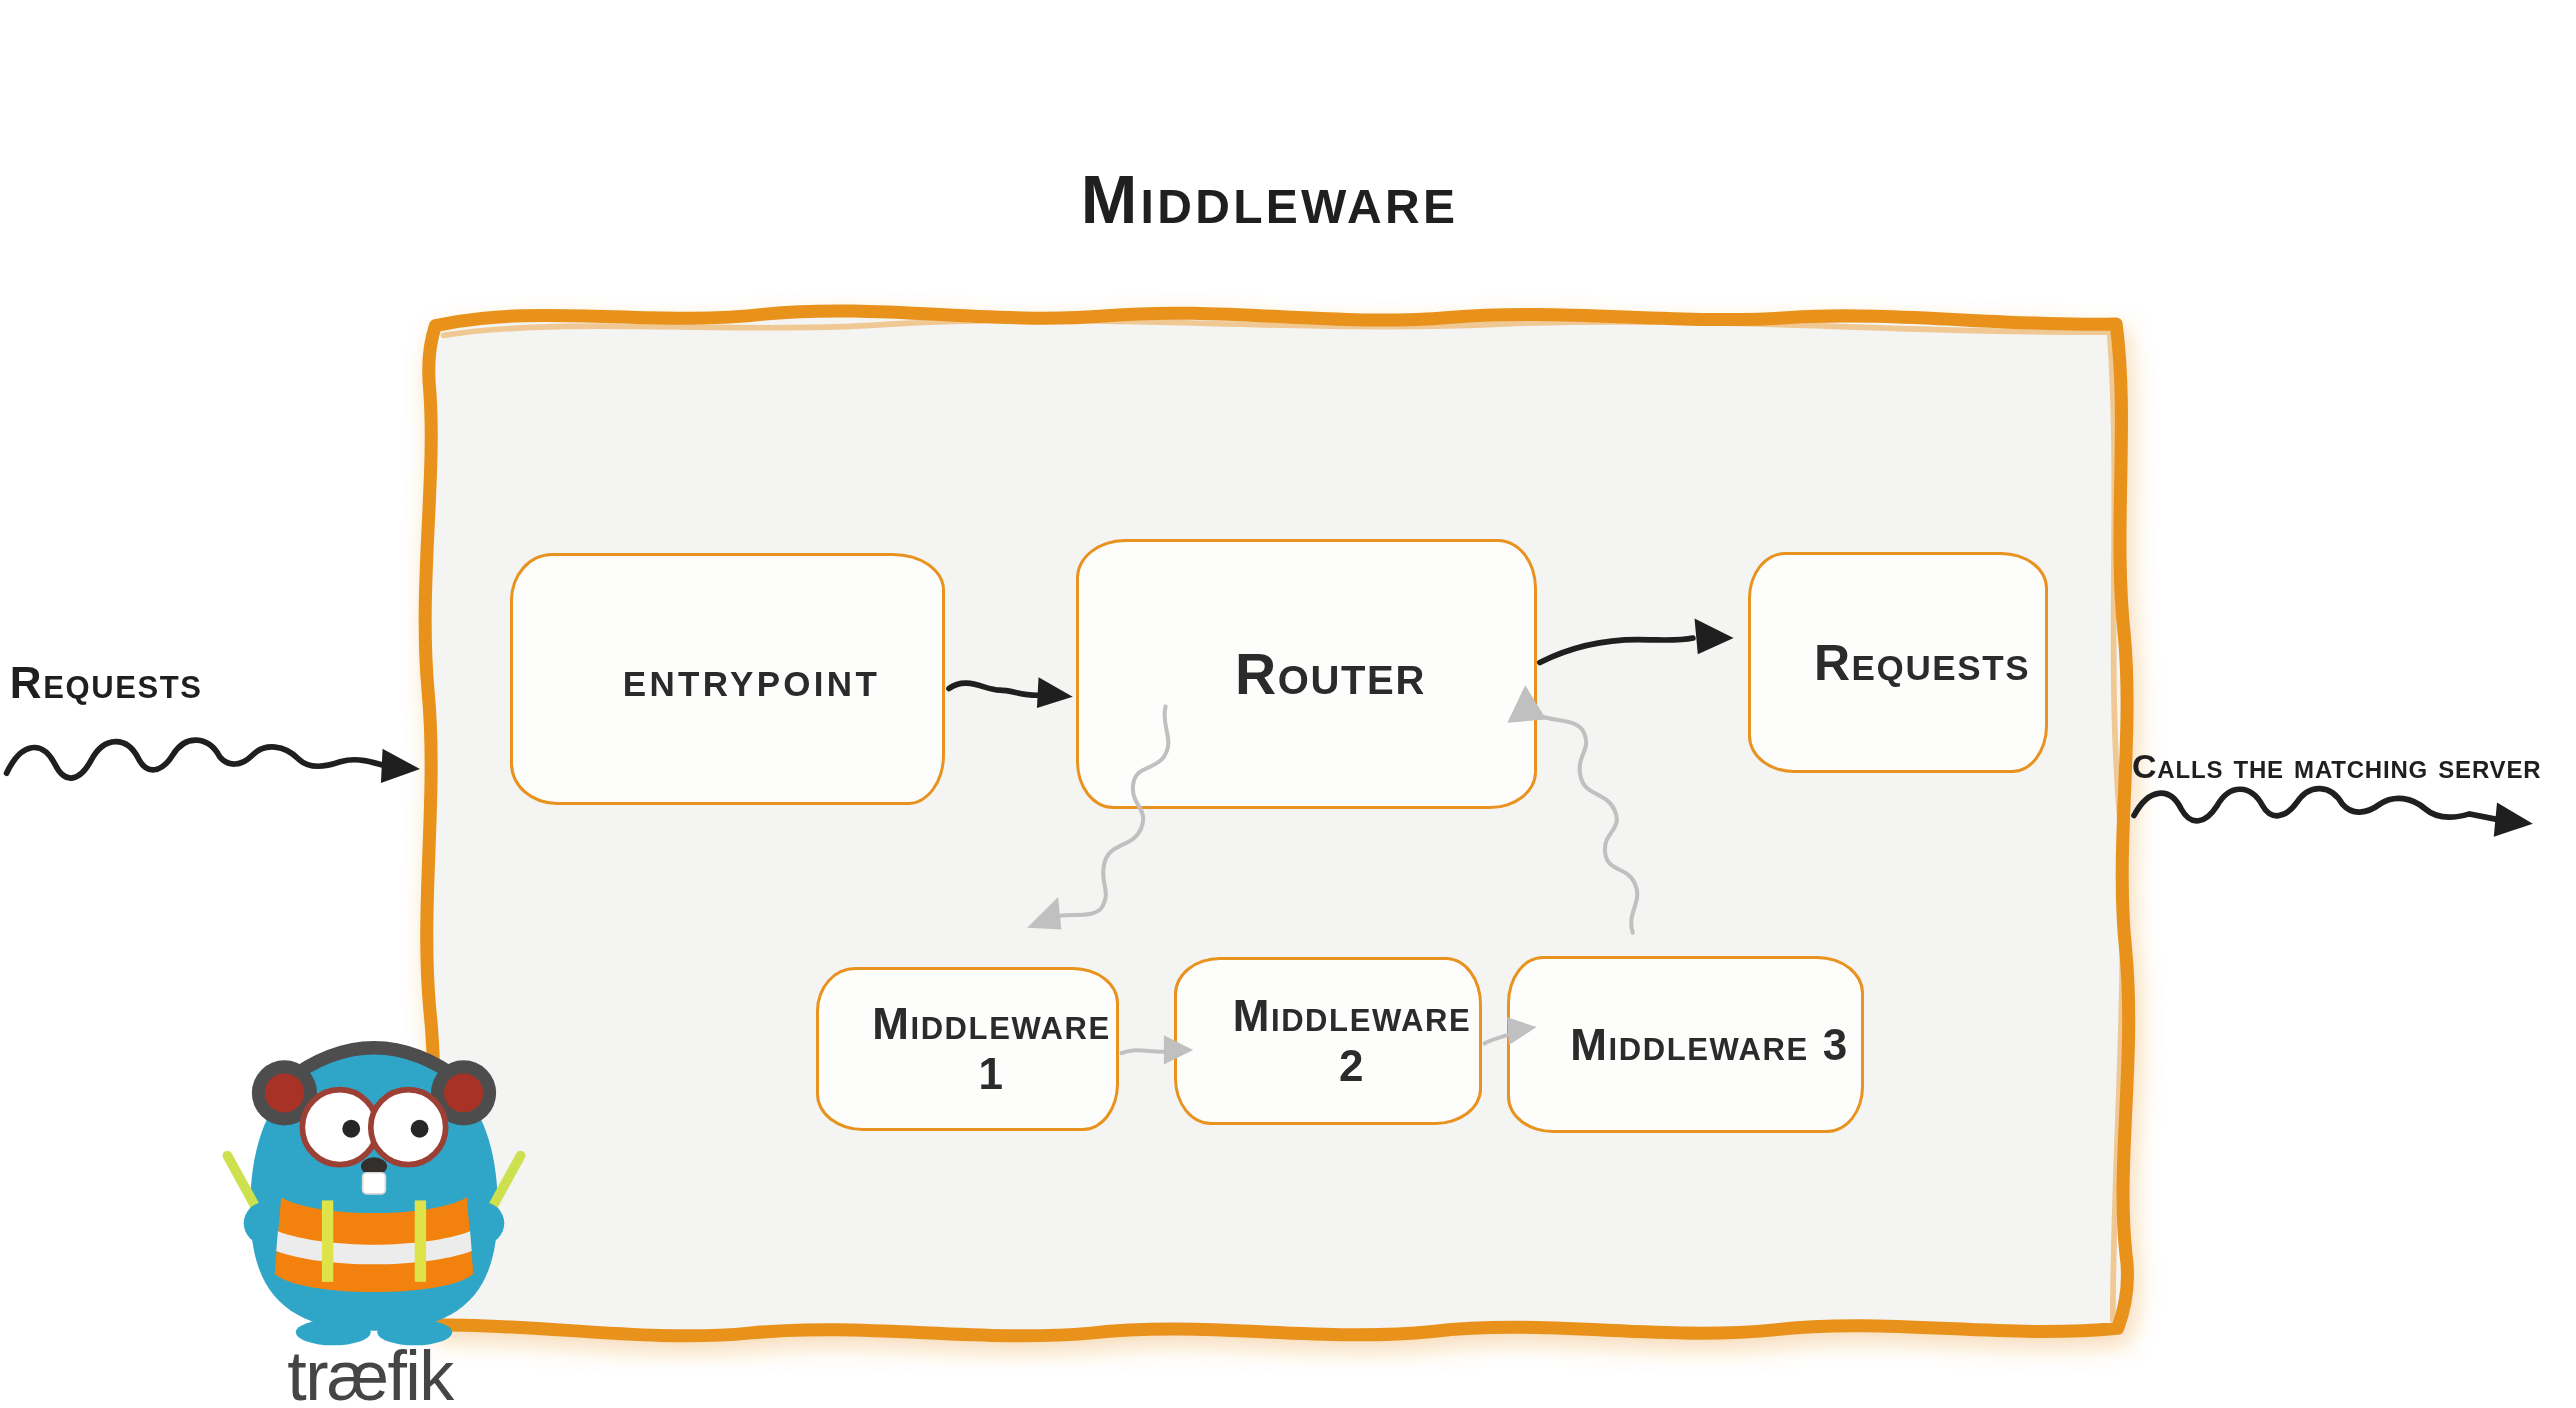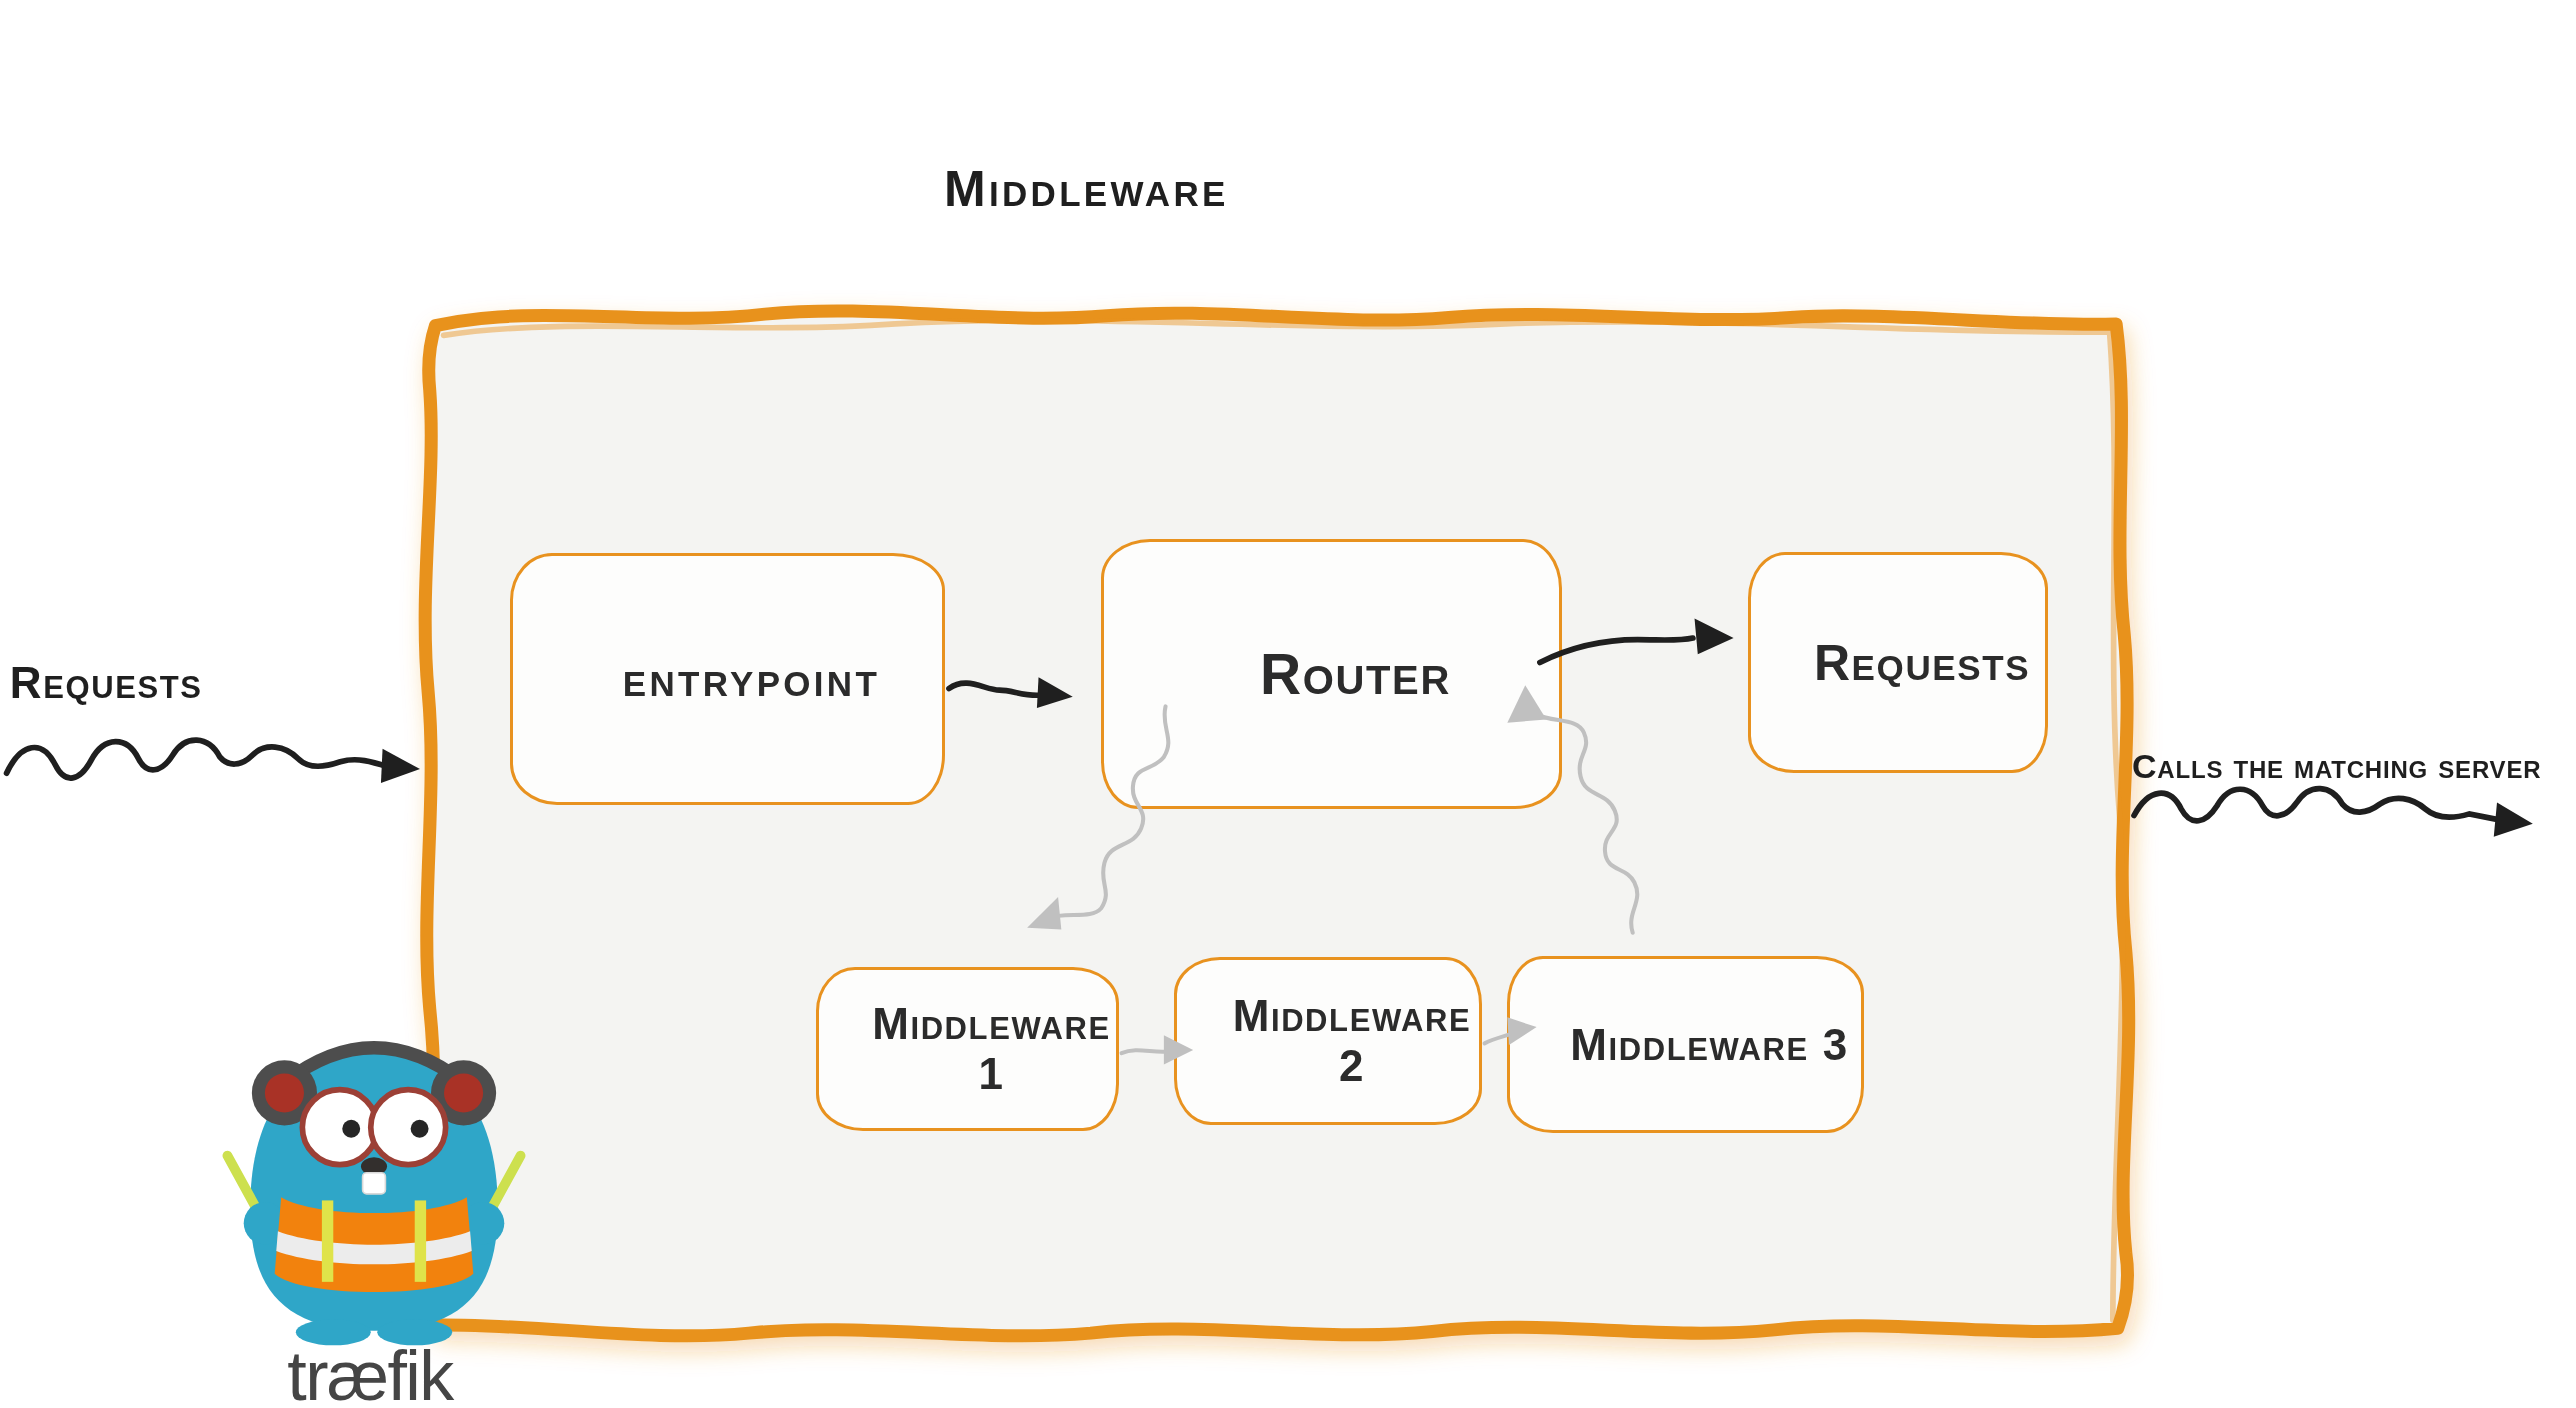--- a/index.html
+++ b/index.html
@@ -41,21 +41,20 @@
   }
   .node-entrypoint{
     left:510px;top:553px;width:435px;height:252px;
     border-radius:42px 52px 37px 47px / 47px 37px 50px 41px;
     font-size:50px;letter-spacing:3.3px;
   }
   .node-router{
     left:1076px;top:539px;width:461px;height:270px;
     border-radius:49px 39px 47px 37px / 39px 49px 37px 47px;
     font-size:57px;
-    margin-left:25px;
   }
   .node-service{
     left:1748px;top:552px;width:300px;height:221px;
     border-radius:37px 47px 36px 46px / 46px 36px 47px 37px;
     font-size:50px;
   }
   .node-mw1{
     left:816px;top:967px;width:303px;height:164px;
     border-radius:39px 46px 36px 47px / 44px 36px 47px 37px;
     font-size:44px;
@@ -66,21 +65,22 @@
     font-size:44px;
   }
   .node-mw3{
     left:1507px;top:956px;width:357px;height:177px;
     border-radius:36px 47px 37px 46px / 47px 37px 46px 36px;
     font-size:44px;
   }
   .diagram-title{
     position:absolute;z-index:4;
     left:944px;top:160px;width:651px;
-    font-size:50px;font-weight:700;
+    text-align:center;
+    font-size:68px;font-weight:700;
     font-variant:small-caps;letter-spacing:3.3px;
     color:var(--ink-black);
   }
   .label-requests{
     position:absolute;z-index:4;
     left:9.8px;top:658px;
     font-size:44px;font-weight:600;
     font-variant:small-caps;letter-spacing:1.6px;
     color:var(--ink-black);
   }

